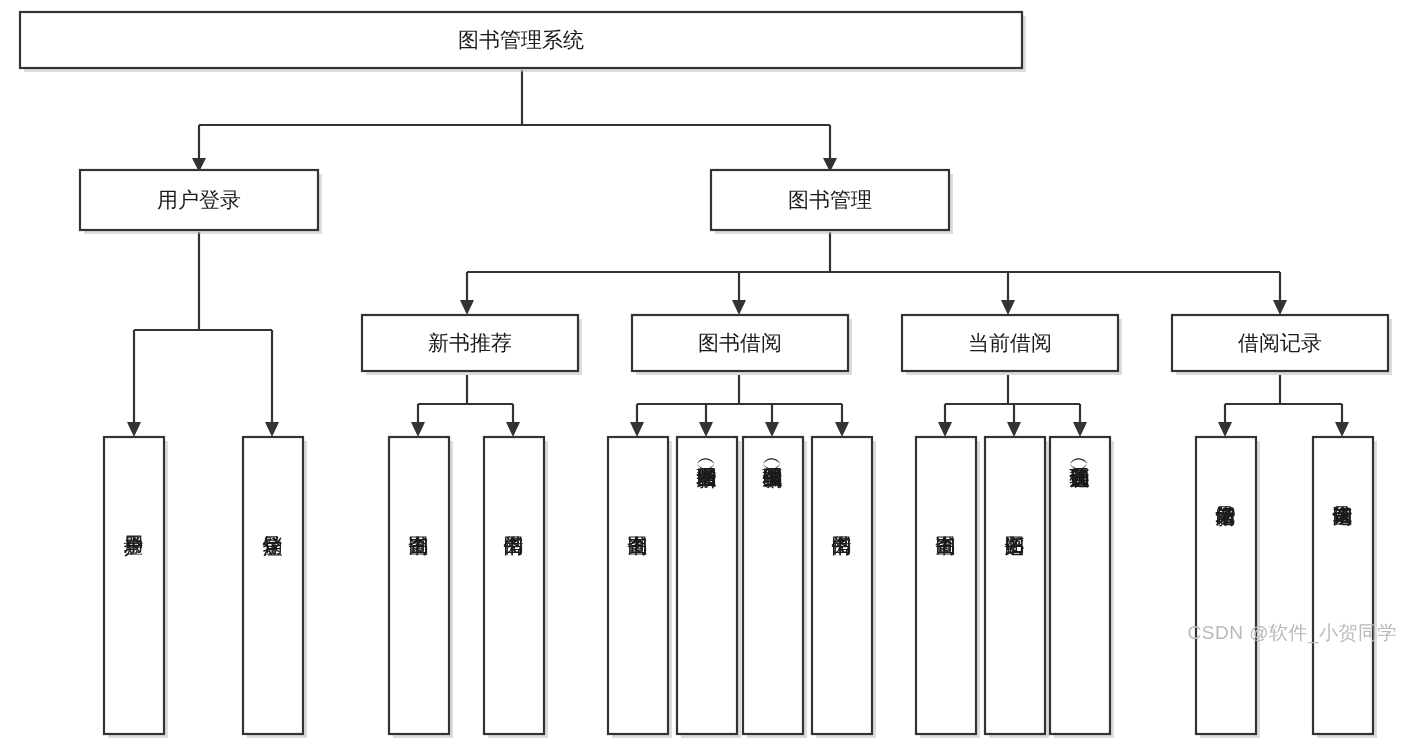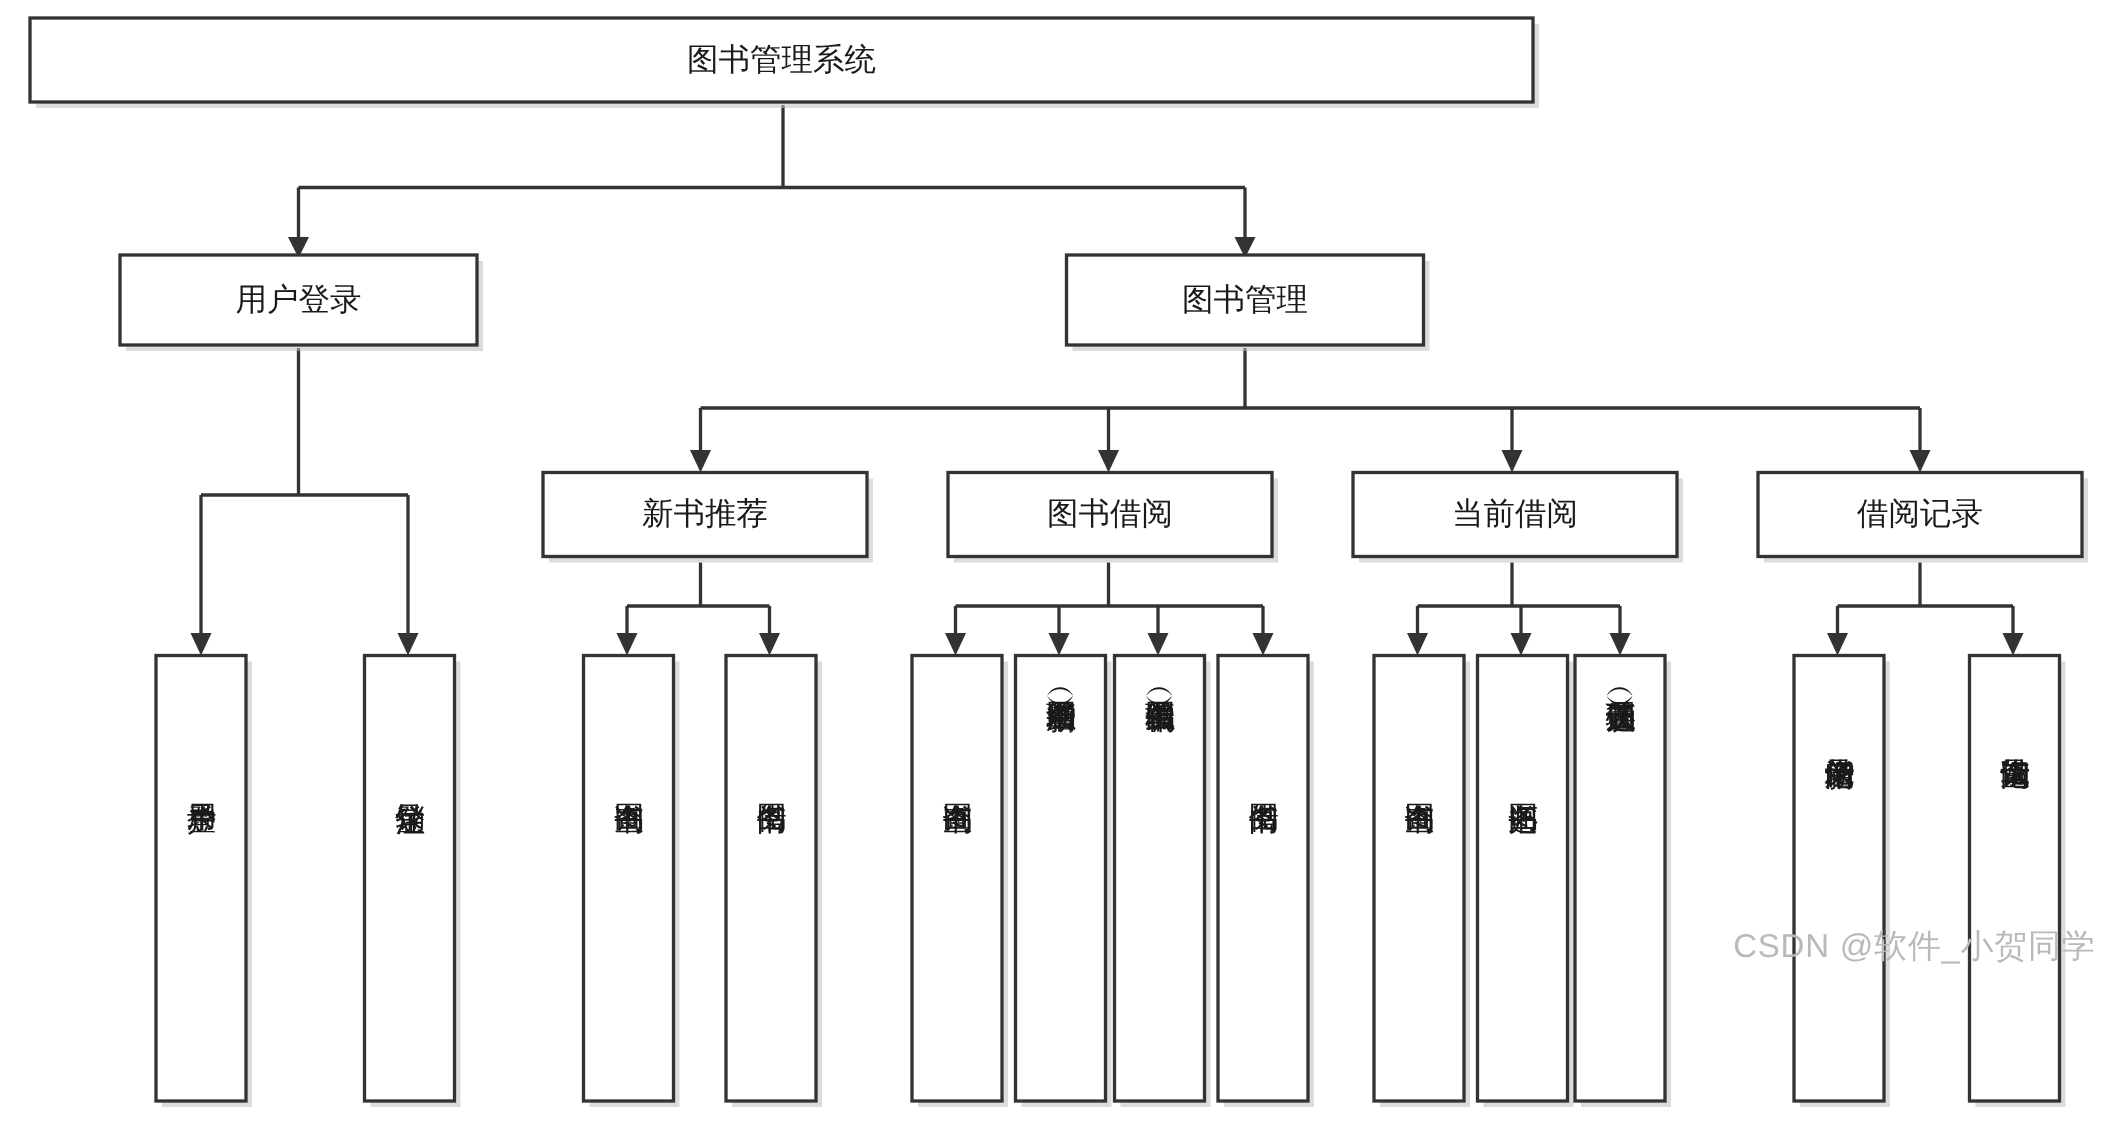--- a/index.html
+++ b/index.html
@@ -55,21 +55,21 @@
     font-family: "Liberation Sans", "DejaVu Sans", sans-serif;
     fill: #1a1a1a;
     font-size: 20px;
     text-anchor: middle;
   }
   .watermark {
     position: absolute;
     right: 8px;
     bottom: 4px;
     font-family: "Liberation Sans", "DejaVu Sans", sans-serif;
-    font-size: 22px;
+    font-size: 19px;
     color: #b9b9b9;
     white-space: nowrap;
     letter-spacing: 0.5px;
     pointer-events: none;
   }
 </style>
 </head>
 <body>
 
 <div id="diagram-root">

